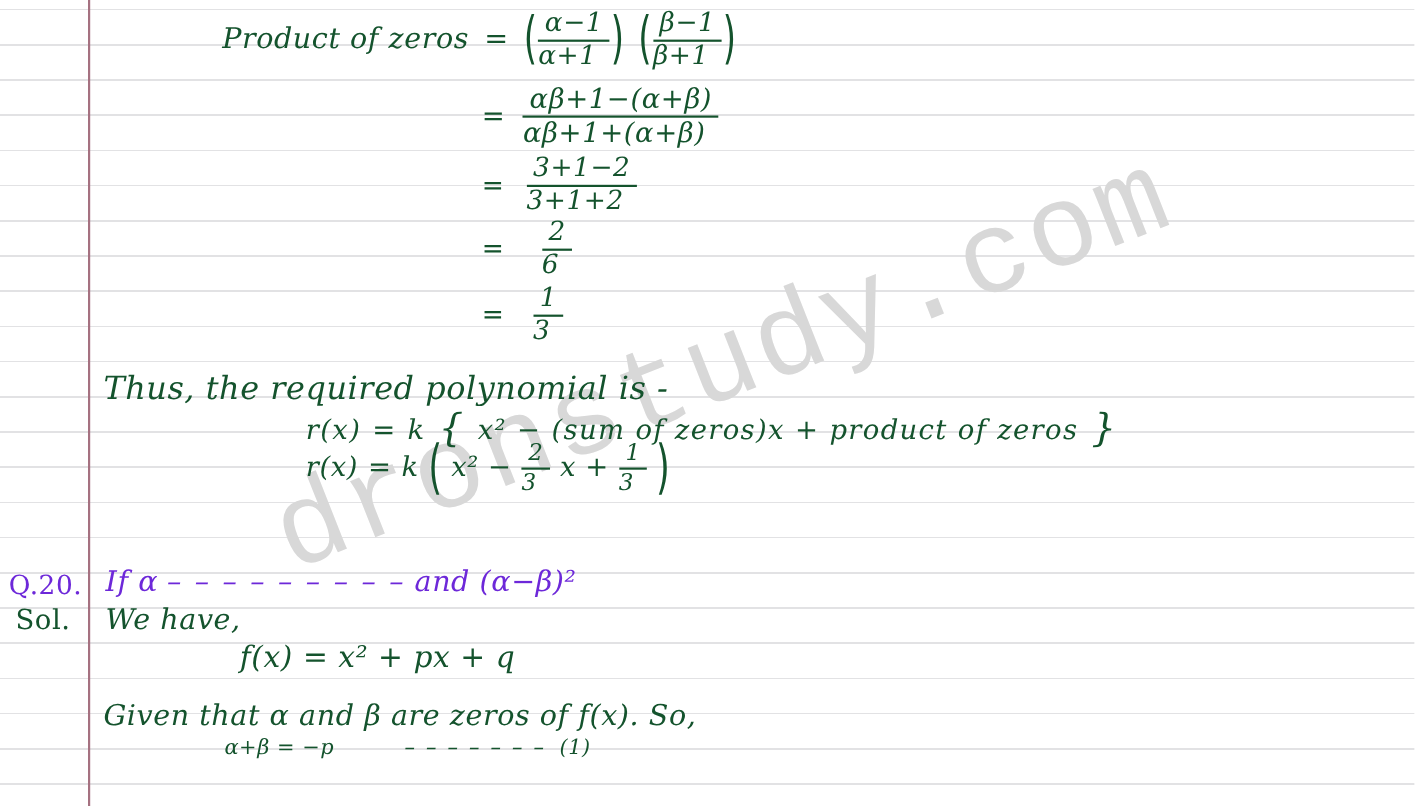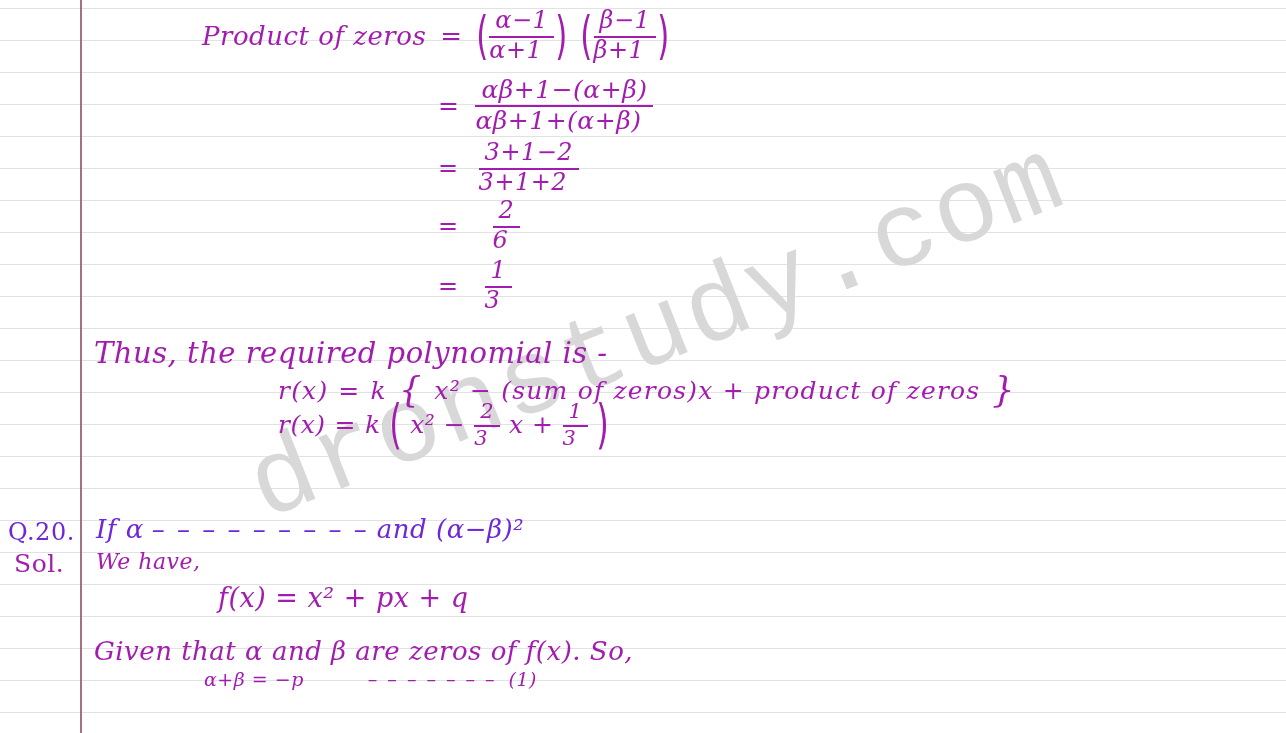--- a/index.html
+++ b/index.html
@@ -14,21 +14,21 @@
            z-index:0; }
 
   .margin-line { position:absolute; left:80px; top:0; width:2px; height:733px;
                  background:#a57180; z-index:1; }
 
   .watermark { position:absolute; left:268px; top:430px; z-index:1;
                font-family:"Liberation Mono", monospace; font-size:106px; letter-spacing:3px;
                color:#d8d8d8; white-space:nowrap;
                transform:rotate(-21.5deg); transform-origin:0 80%; }
 
-  .hw { position:absolute; z-index:2; color:#a21caf; font-style:italic;
+  .hw { position:absolute; z-index:2; color:#14532d; font-style:italic;
         font-family:"DejaVu Serif", serif; white-space:nowrap; letter-spacing:.5px; }
   .row { display:flex; align-items:center; }
 
   .frac { display:inline-flex; flex-direction:column; align-items:flex-start;
           line-height:1.08; text-align:center; }
   .frac .num { padding:0 6px 2px; border-bottom:2.5px solid currentColor; }
   .frac .den { padding-top:0; }
 
   .bigp { display:inline-block; font-family:"DejaVu Sans", sans-serif; font-style:normal;
           font-size:215%; font-weight:400; transform:scaleX(.6); line-height:.85; margin:0 -5px; }
@@ -132,21 +132,21 @@
   <div class="hw blue" style="top:518px; left:8px; font-size:24px; font-style:normal">Q.20.</div>
 
   <div class="hw row blue" style="top:514px; left:96px; font-size:26px; gap:8px">
     <span>If α</span>
     <span class="dashes">– – – – – – – – –</span>
     <span>and (α−β)²</span>
   </div>
 
   <div class="hw" style="top:549px; left:14px; font-size:25px; font-style:normal">Sol.</div>
 
-  <div class="hw" style="top:549px; left:96px; font-size:22px">We have,</div>
+  <div class="hw" style="top:549px; left:96px; font-size:26px">We have,</div>
 
   <div class="hw" style="top:636px; left:94px; font-size:26px">Given that α and β are zeros of f(x). So,</div>
 
   <div class="hw" style="top:582px; left:218px; font-size:27px">f(x) = x² + px + q</div>
 
   <div class="hw row" style="top:668px; left:204px; font-size:19px">
     <span>α+β = −p</span>
     <span class="dashes" style="margin-left:64px">– – – – – – –</span>
     <span style="margin-left:12px">(1)</span>
   </div>

